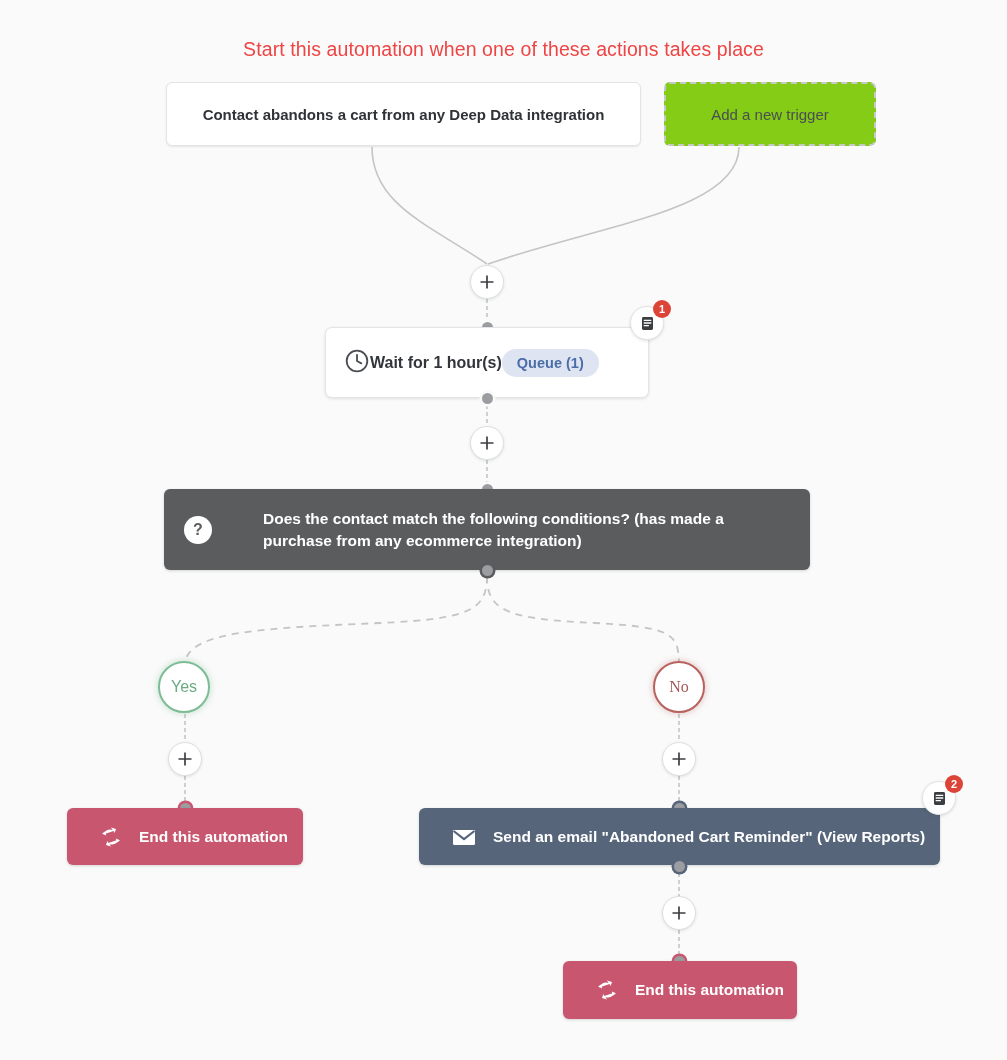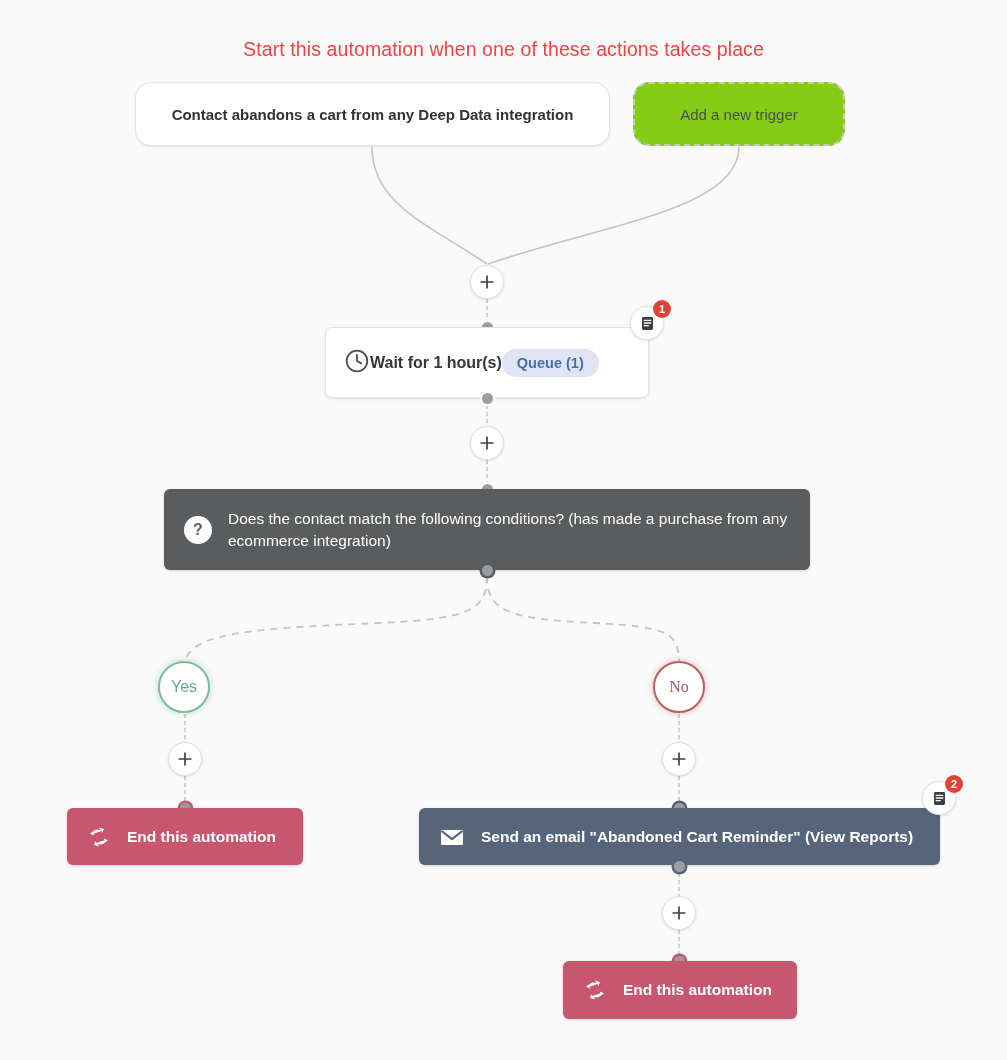--- a/index.html
+++ b/index.html
@@ -45,29 +45,30 @@
     text-align: center;
     font-size: 19.5px;
     color: #ef4444;
     letter-spacing: 0.1px;
   }
 
   
   .trigger-box {
     position: absolute;
     box-sizing: border-box;
-    border-radius: 16px;
+    border-radius: 6px;
     display: flex;
     align-items: center;
     justify-content: center;
     text-align: center;
     font-size: 15px;
     font-weight: bold;
     color: #2f3337;
     padding: 0 16px;
+    margin-left: 31px;
   }
   .trigger-solid {
     left: 135px;
     top: 82px;
     width: 475px;
     height: 64px;
     background: #ffffff;
     border: 1px solid #e3e4e6;
     box-shadow: 0 1px 2px rgba(40,44,50,0.10);
   }
@@ -207,22 +208,23 @@
     color: #5a5c5e;
     font-size: 16px;
     font-weight: bold;
     display: flex;
     align-items: center;
     justify-content: center;
   }
   .condition-text {
     color: #ffffff;
     font-size: 15.5px;
-    font-weight: normal;
+    font-weight: bold;
     line-height: 1.38;
+    margin-left: 35px;
   }
 
   
   .branch-circle {
     position: absolute;
     width: 52px;
     height: 52px;
     box-sizing: border-box;
     border-radius: 50%;
     background: #ffffff;
@@ -248,21 +250,21 @@
   }
 
   
   .action-node {
     position: absolute;
     box-sizing: border-box;
     border-radius: 6px;
     display: flex;
     align-items: center;
     gap: 16px;
-    padding: 0 20px;
+    padding: 0 32px;
     box-shadow: 0 1px 3px rgba(40,44,50,0.18);
     color: #ffffff;
     font-size: 15.5px;
     font-weight: bold;
   }
   .node-end-1 {
     left: 67px;
     top: 808px;
     width: 236px;
     height: 57px;

